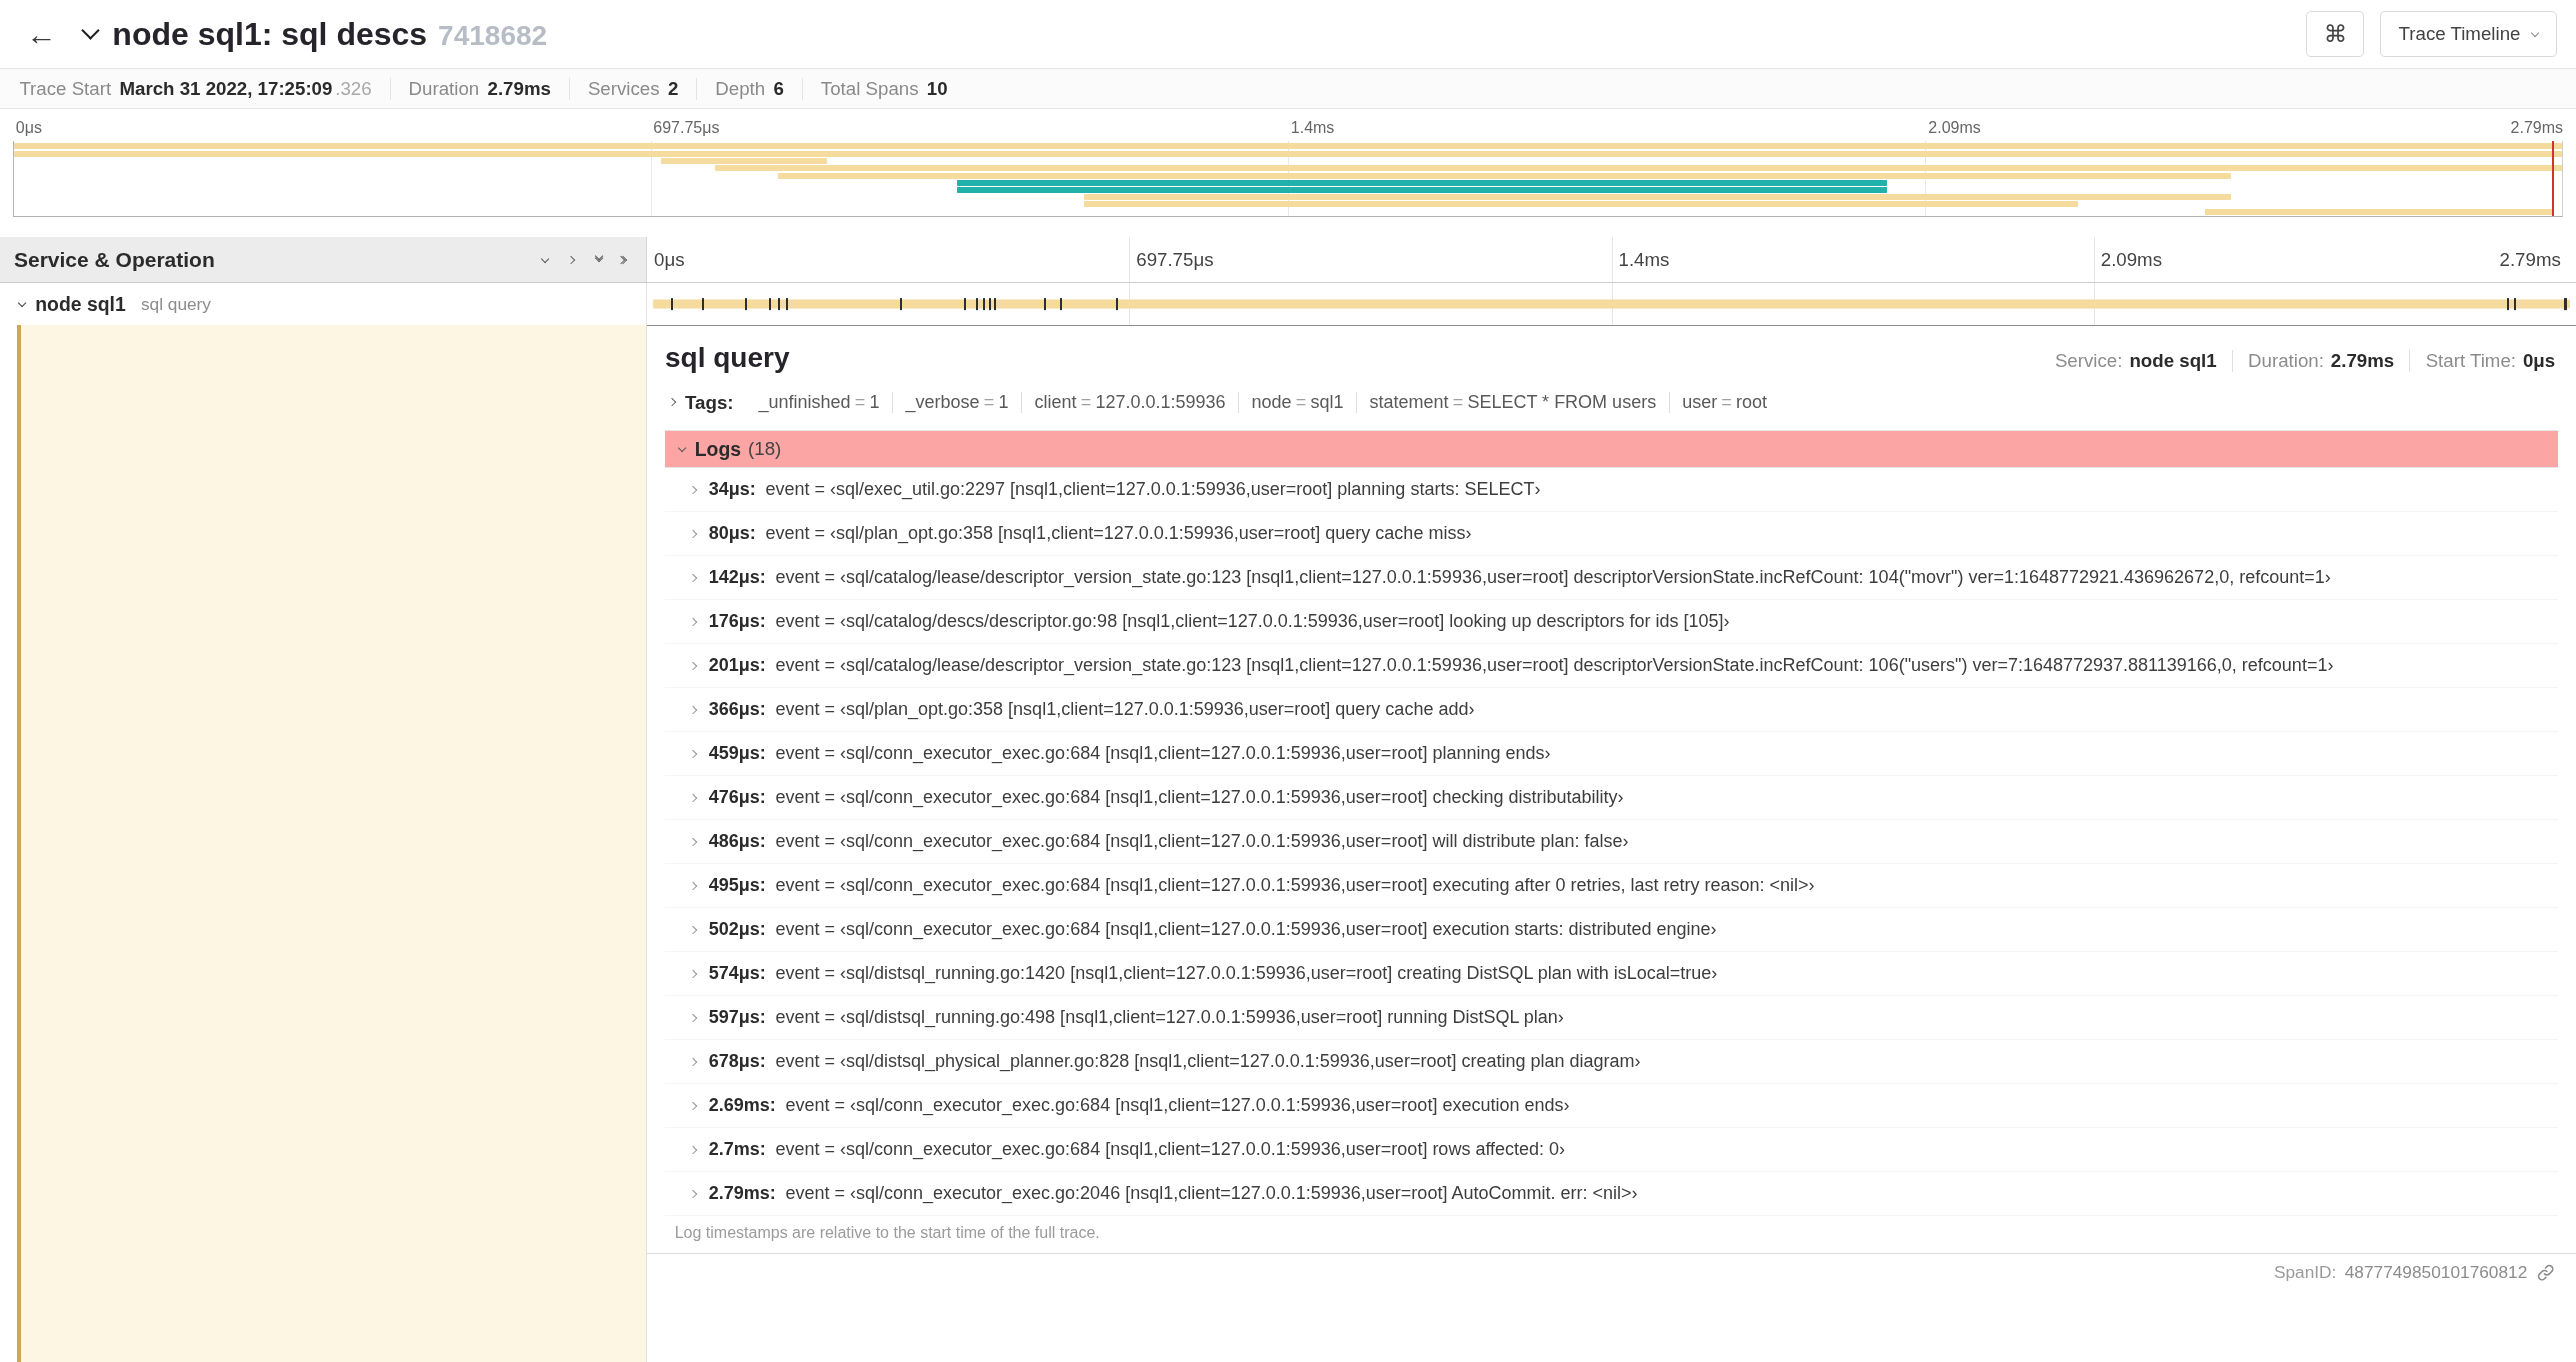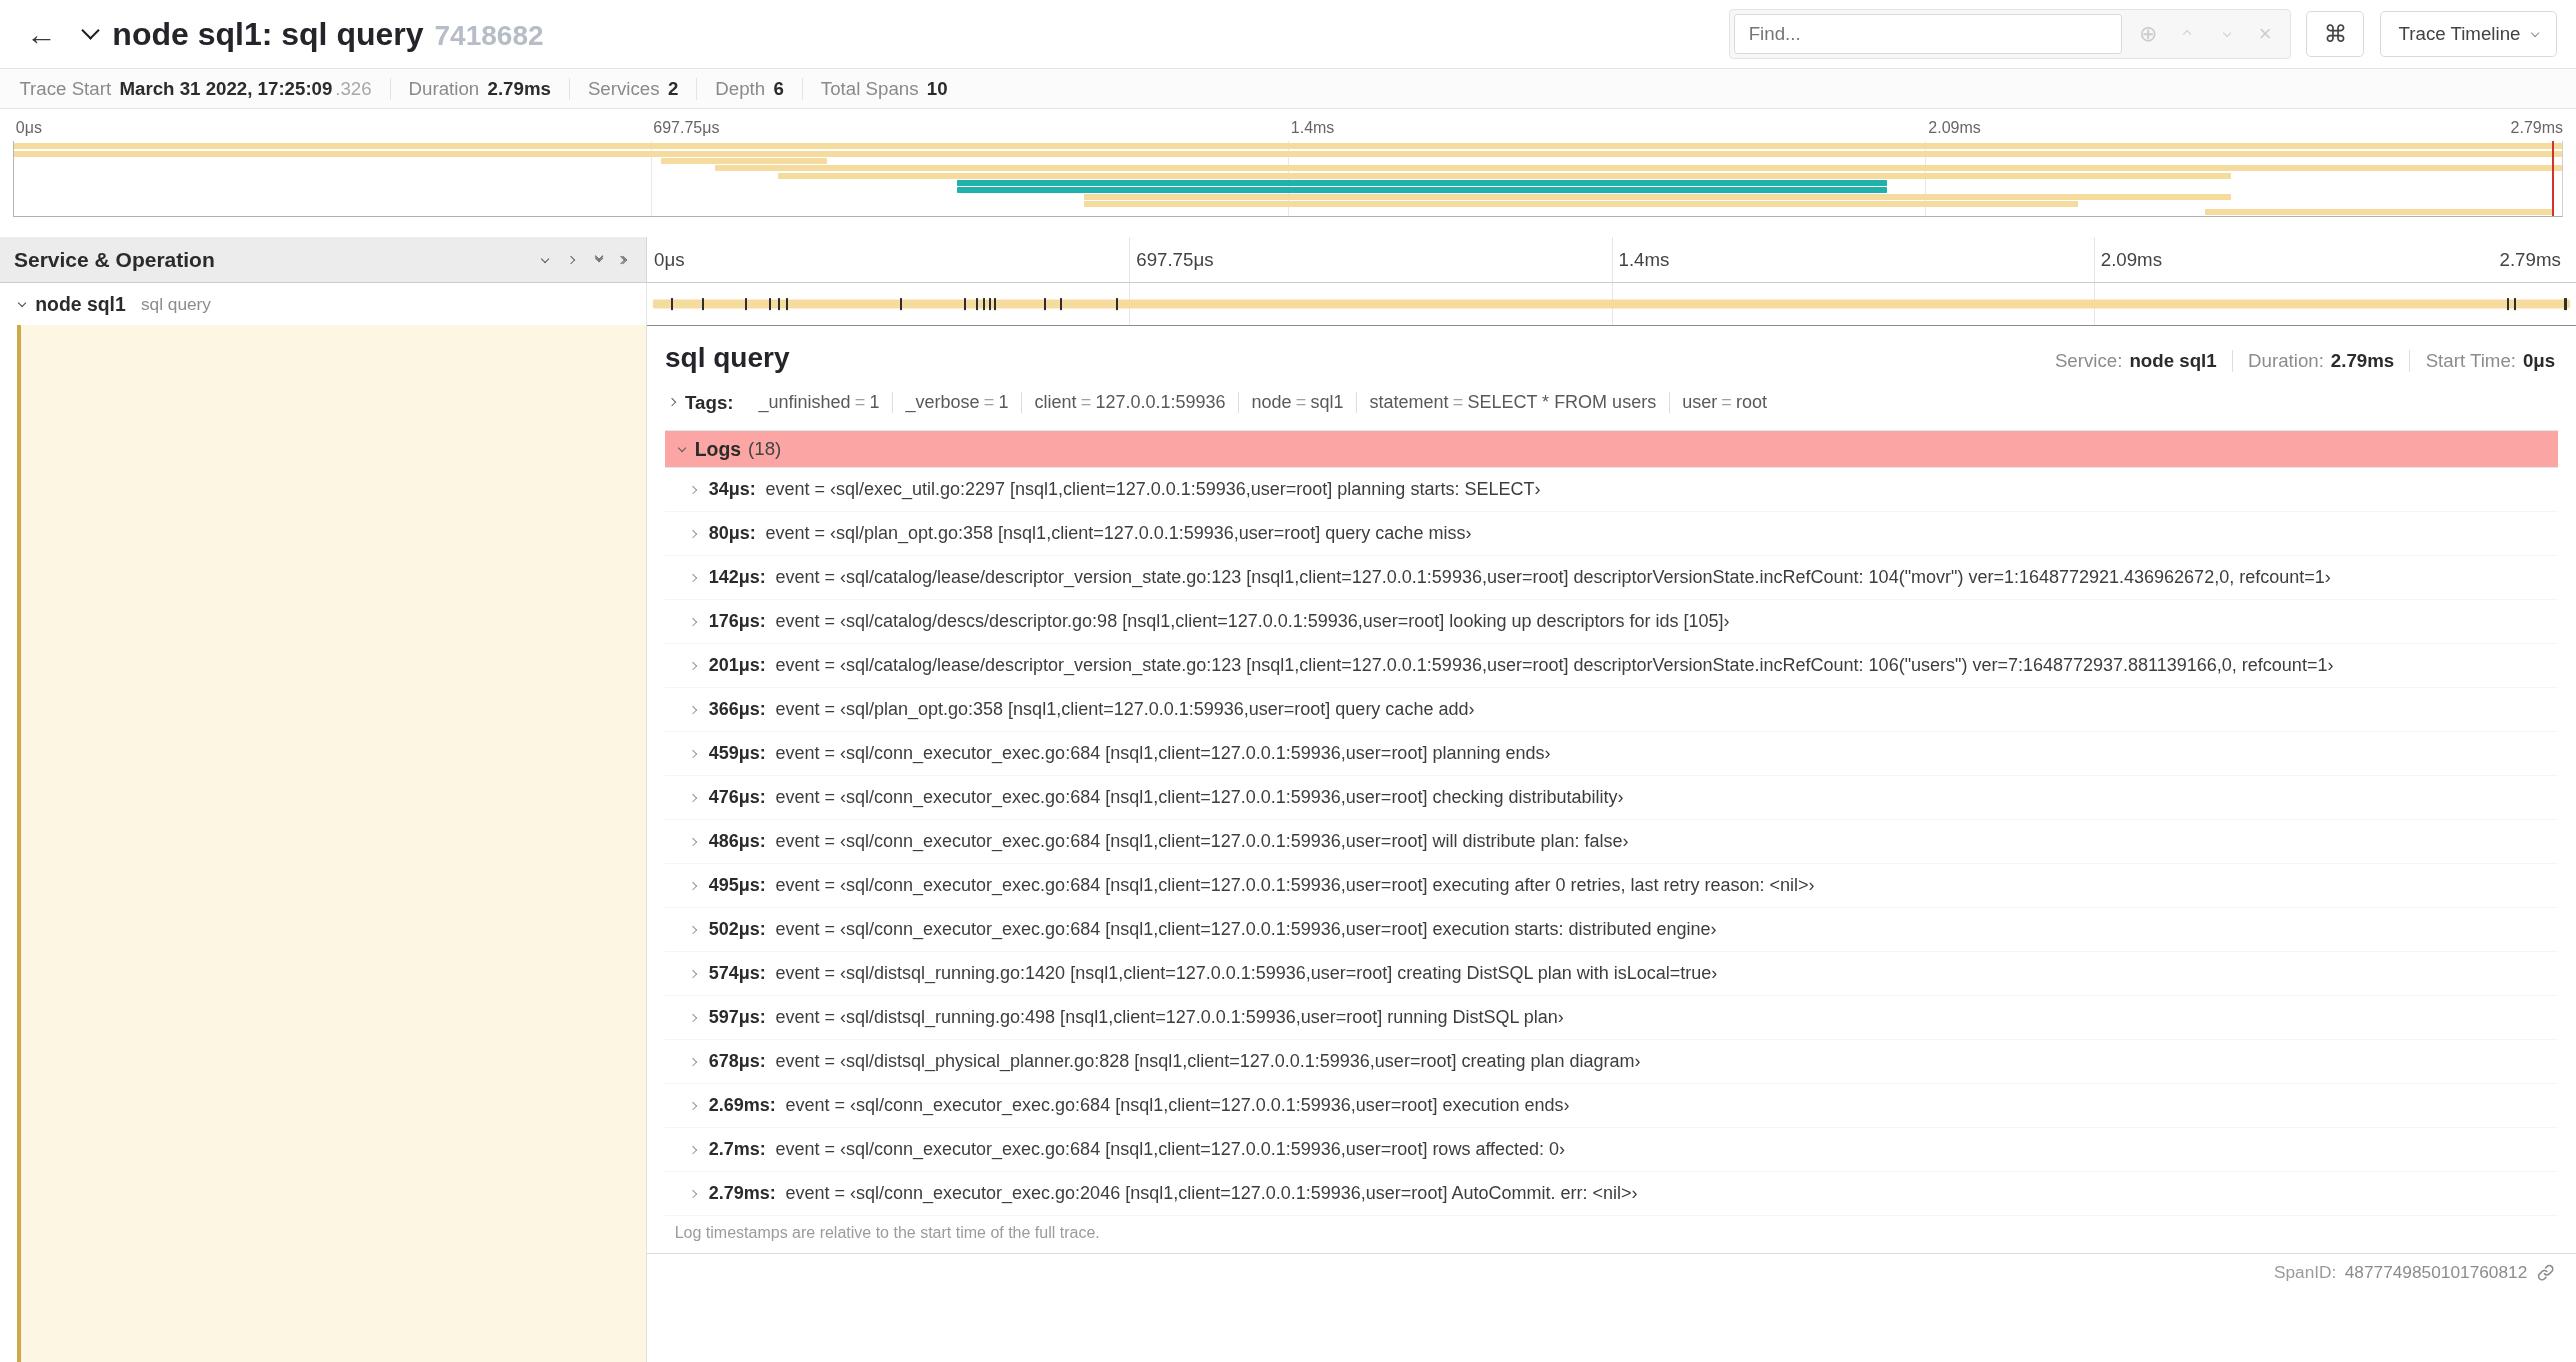--- a/index.html
+++ b/index.html
@@ -110,33 +110,22 @@
   .detail-fill { flex: 1; }
 </style>
 </head>
 <body>
 
 <div class="app">
 
   <header class="top-header">
     <button class="back-btn">←</button>
     <span class="chev big title-chev"></span>
-    <h1 class="trace-title"><span>node sql1: sql query</span><span class="trace-id">7418682</span></h1>
+    <h1 class="trace-title"><span>node sql1: sql descs</span><span class="trace-id">7418682</span></h1>
     <span class="spacer"></span>
-    <div class="find-group">
-      <input class="find-input" placeholder="Find..." style="">
-      <span class="find-icon">⊕</span>
-      <span class="find-icon">
-          <span class="chev small up"></span>
-        </span>
-      <span class="find-icon">
-          <span class="chev small"></span>
-        </span>
-      <span class="find-icon">×</span>
-    </div>
     <button class="kbd-btn">⌘</button>
     <button class="tt-btn">
       <span>Trace Timeline</span>
       <span class="chev small" style="color:#8c8c8c"></span>
     </button>
   </header>
 
   <div class="summary-bar">
       <span class="sum-item">
         <span class="sum-label">Trace Start</span>

